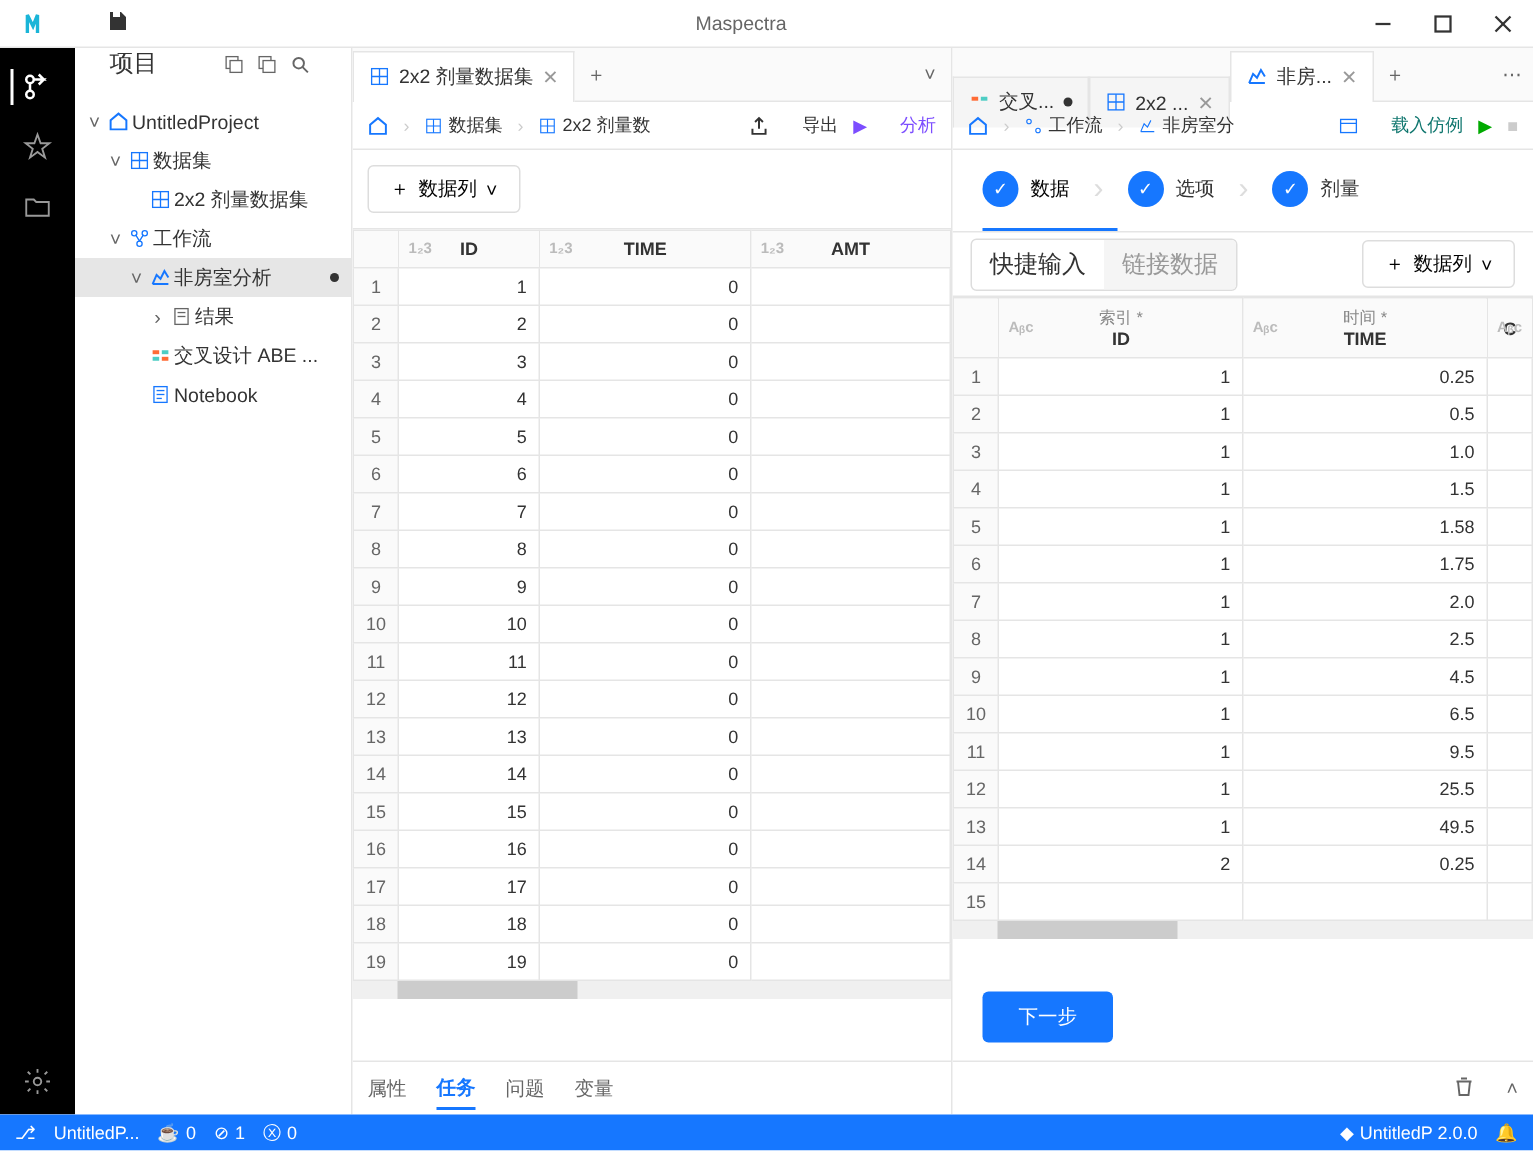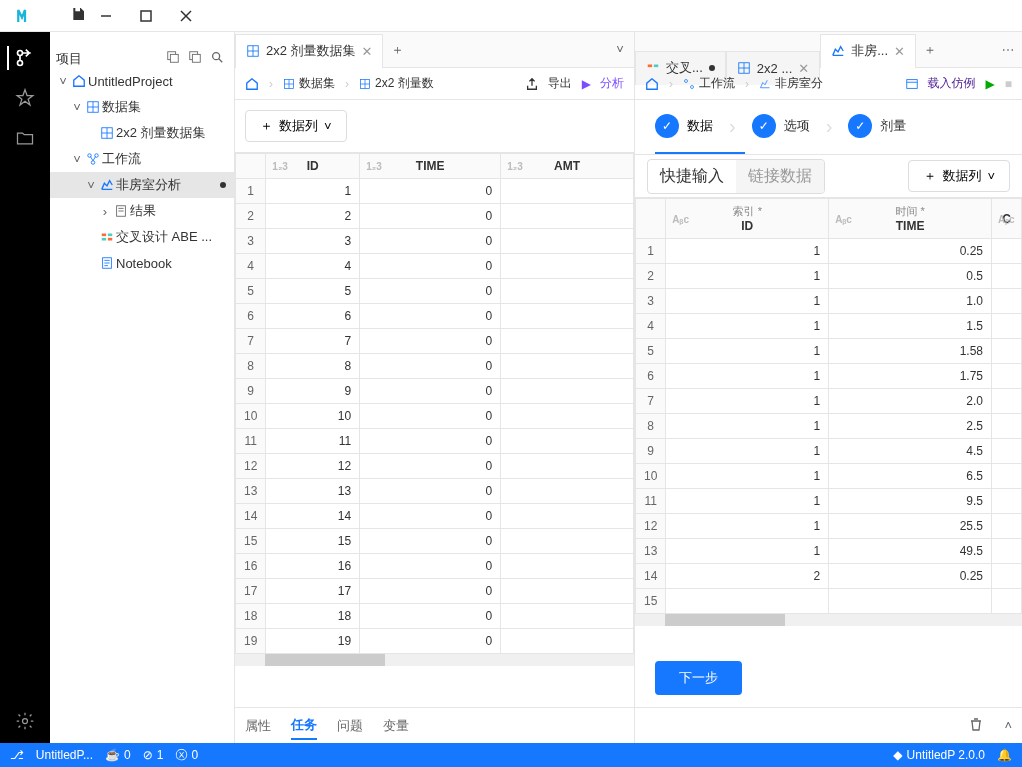--- a/index.html
+++ b/index.html
@@ -14,21 +14,21 @@
 .window-controls { display: flex; }
 .win-btn { width: 40px; height: 32px; display: flex; align-items: center; justify-content: center; cursor: pointer; }
 .main-area { flex: 1; display: flex; overflow: hidden; }
 .activity-bar { width: 50px; background: #000; display: flex; flex-direction: column; align-items: center; padding-top: 8px; }
 .act-btn { width: 36px; height: 36px; display: flex; align-items: center; justify-content: center; color: #999; cursor: pointer; border-radius: 4px; margin-bottom: 4px; }
 .act-btn.active { color: #fff; }
 .act-btn.active::before { content: ""; position: absolute; left: 0; width: 2px; height: 24px; background: #fff; }
 .act-btn { position: relative; }
 .act-spacer { flex: 1; }
 .sidebar { width: 185px; background: #fff; border-right: 1px solid #e5e5e5; display: flex; flex-direction: column; }
-.sidebar-header { height: 36px; display: flex; align-items: flex-end; padding: 0 6px; font-size: 13px; font-weight: 500; }
+.sidebar-header { height: 36px; display: flex; align-items: flex-start; padding: 0 23px; font-size: 16px; font-weight: 500; }
 .sidebar-header .title { flex: 1; }
 .sidebar-header .icon-btn { width: 22px; height: 22px; display: flex; align-items: center; justify-content: center; cursor: pointer; }
 .tree { flex: 1; overflow: auto; }
 .tree-item { display: flex; align-items: center; height: 26px; cursor: pointer; padding-right: 8px; }
 .tree-item.selected { background: #e6e6e6; }
 .tree-item .arrow { width: 14px; text-align: center; color: #666; }
 .tree-item .icon { width: 18px; display: flex; align-items: center; justify-content: center; }
 .tree-item .label { flex: 1; white-space: nowrap; overflow: hidden; text-overflow: ellipsis; }
 .tree-item .dot { width: 6px; height: 6px; background: #333; border-radius: 50%; }
 .editor-zone { flex: 1; display: flex; overflow: hidden; }
@@ -39,21 +39,21 @@
 .tab { height: 34px; display: flex; align-items: center; padding: 0 10px; gap: 6px; border: 1px solid #e5e5e5; border-bottom: none; background: #fff; margin-top: 2px; cursor: pointer; white-space: nowrap; max-width: 180px; }
 .tab.inactive { background: #f5f5f5; margin-top: 36px; }
 .tab .label { overflow: hidden; text-overflow: ellipsis; }
 .tab .close { color: #999; cursor: pointer; }
 .tab-add { width: 28px; text-align: center; color: #666; cursor: pointer; }
 .tab-spacer { flex: 1; }
 .tab-more { width: 28px; text-align: center; color: #666; cursor: pointer; }
 .breadcrumb { height: 32px; display: flex; align-items: center; padding: 0 10px; gap: 10px; border-bottom: 1px solid #e5e5e5; font-size: 12px; }
 .bc-item { display: flex; align-items: center; gap: 4px; cursor: pointer; }
 .bc-sep { color: #ccc; }
-.bc-action { display: flex; align-items: center; gap: 9px; cursor: pointer; }
+.bc-action { display: flex; align-items: center; gap: 22px; cursor: pointer; }
 .bc-action.analyze { color: #7c4dff; }
 .toolbar { padding: 10px; }
 .btn { border: 1px solid #ddd; background: #fff; padding: 6px 14px; border-radius: 4px; cursor: pointer; display: inline-flex; align-items: center; gap: 6px; font-size: 13px; }
 .btn-primary { background: #1677ff; color: #fff; border: none; padding: 8px 24px; }
 .grid { flex: 1; overflow: auto; border-top: 1px solid #e5e5e5; }
 .grid table { border-collapse: collapse; width: 100%; }
 .grid th, .grid td { border: 1px solid #e5e5e5; padding: 5px 8px; font-size: 12px; text-align: right; }
 .grid th { background: #fafafa; font-weight: 600; text-align: center; position: relative; margin-left: 24px; }
 .grid .rownum { background: #fafafa; text-align: center; color: #666; width: 30px; }
 .grid .type-icon { color: #bbb; font-size: 10px; position: absolute; left: 6px; top: 50%; transform: translateY(-50%); }
@@ -90,20 +90,21 @@
   <div class="titlebar-logo">
     <svg viewBox="0 0 24 24">
         <path d="M3 20 L3 4 L8 14 L12 4 L12 20" stroke="#1ab5d8" stroke-width="3" fill="none"></path>
       </svg>
   </div>
   <div class="save-icon">
     <svg width="16" height="16" viewBox="0 0 24 24">
         <path d="M5 3h11l5 5v13a0 0 0 0 1 0 0H5a0 0 0 0 1 0 0V3z M8 3v5h7V3 M7 13h10v7H7z" fill="#333"></path>
       </svg>
   </div>
+  <div class="title-center">Maspectra</div>
   <div class="window-controls">
     <div class="win-btn">
         <svg width="12" height="12">
           <line x1="1" y1="6" x2="11" y2="6" stroke="#333" stroke-width="1.5"></line>
         </svg>
       </div>
     <div class="win-btn">
         <svg width="12" height="12">
           <rect x="1" y="1" width="10" height="10" stroke="#333" stroke-width="1.5" fill="none"></rect>
         </svg>
@@ -497,21 +498,21 @@
             <span>工作流</span>
           </span>
         <span class="bc-sep">›</span>
         <span class="bc-item">
             <svg width="12" height="12" viewBox="0 0 16 16">
               <path d="M2 13h12M2 13l3-7 3 3 3-6" stroke="#1677ff" fill="none"></path>
             </svg>
             <span>非房室分</span>
           </span>
         <div style="flex:1"></div>
-        <span class="bc-action" style="color:#4c1d95">
+        <span class="bc-action" style="color:#0f766e">
             <svg width="14" height="14" viewBox="0 0 16 16">
               <rect x="2" y="3" width="12" height="10" stroke="#1677ff" fill="none"></rect>
               <line x1="2" y1="6" x2="14" y2="6" stroke="#1677ff"></line>
             </svg>
             <span>载入仿例</span>
           </span>
         <span class="play-icon">▶</span>
         <span style="color:#ccc">■</span>
       </div>
       <div class="steps-wrap">

